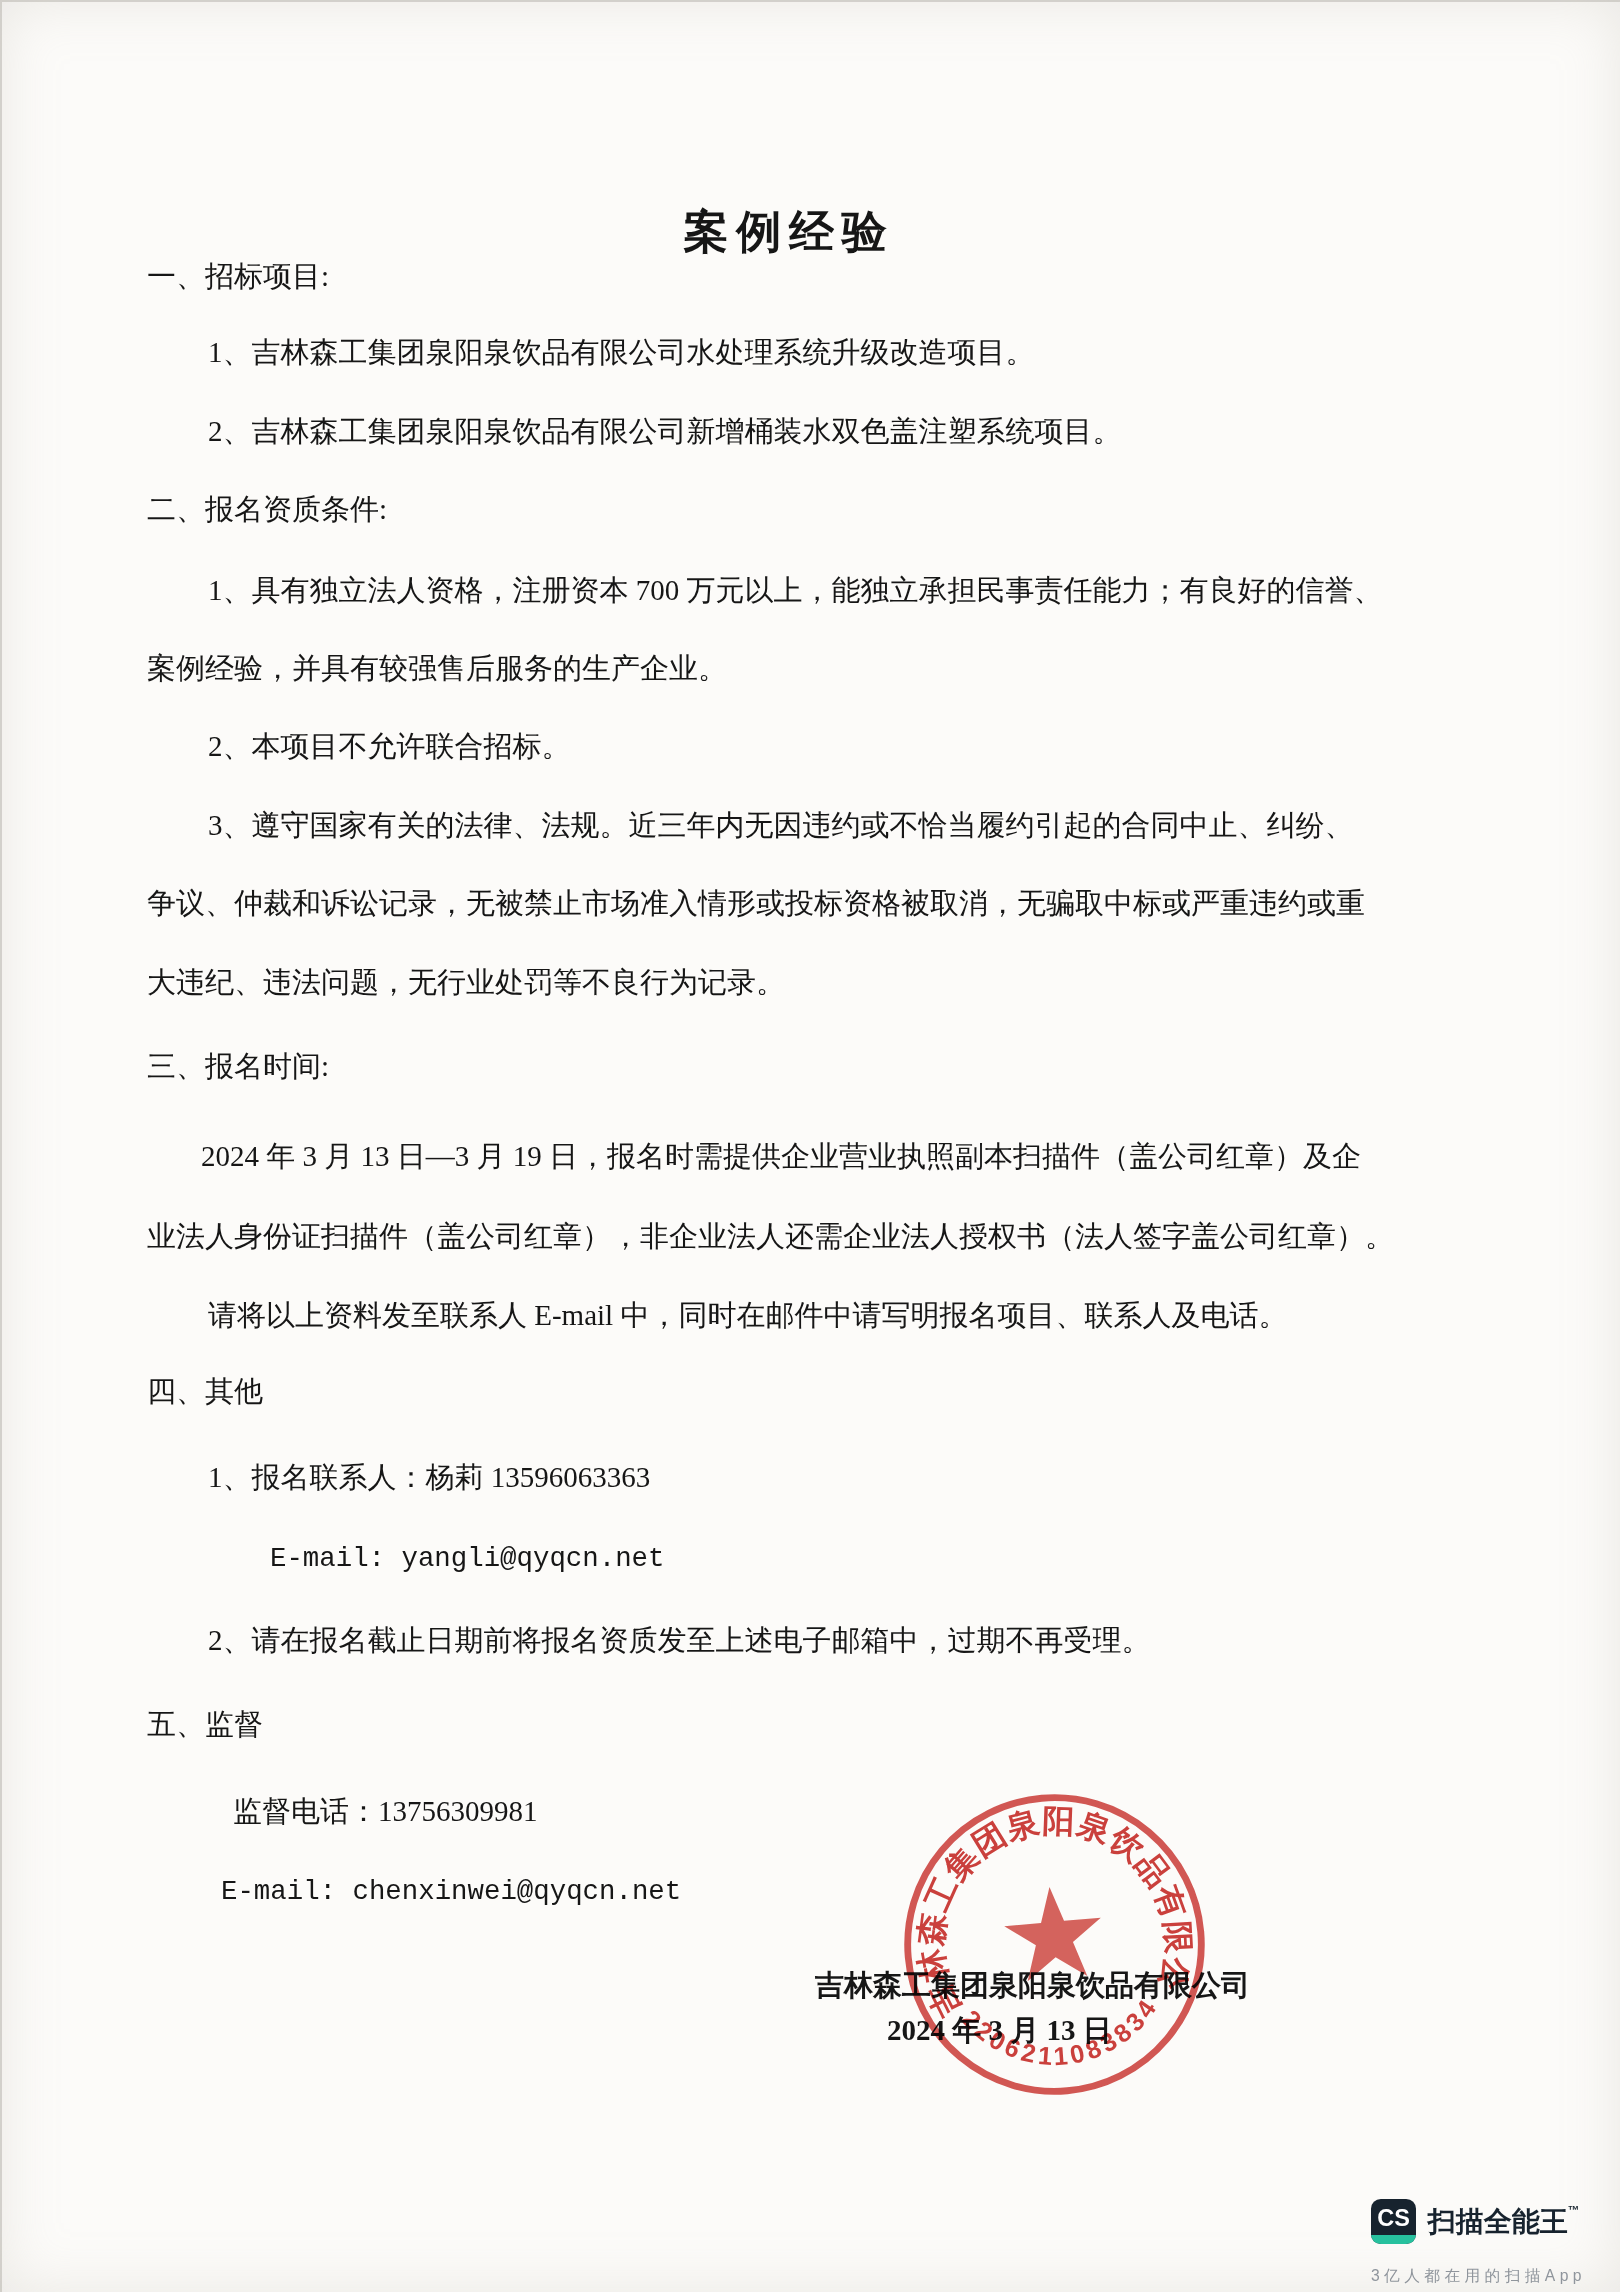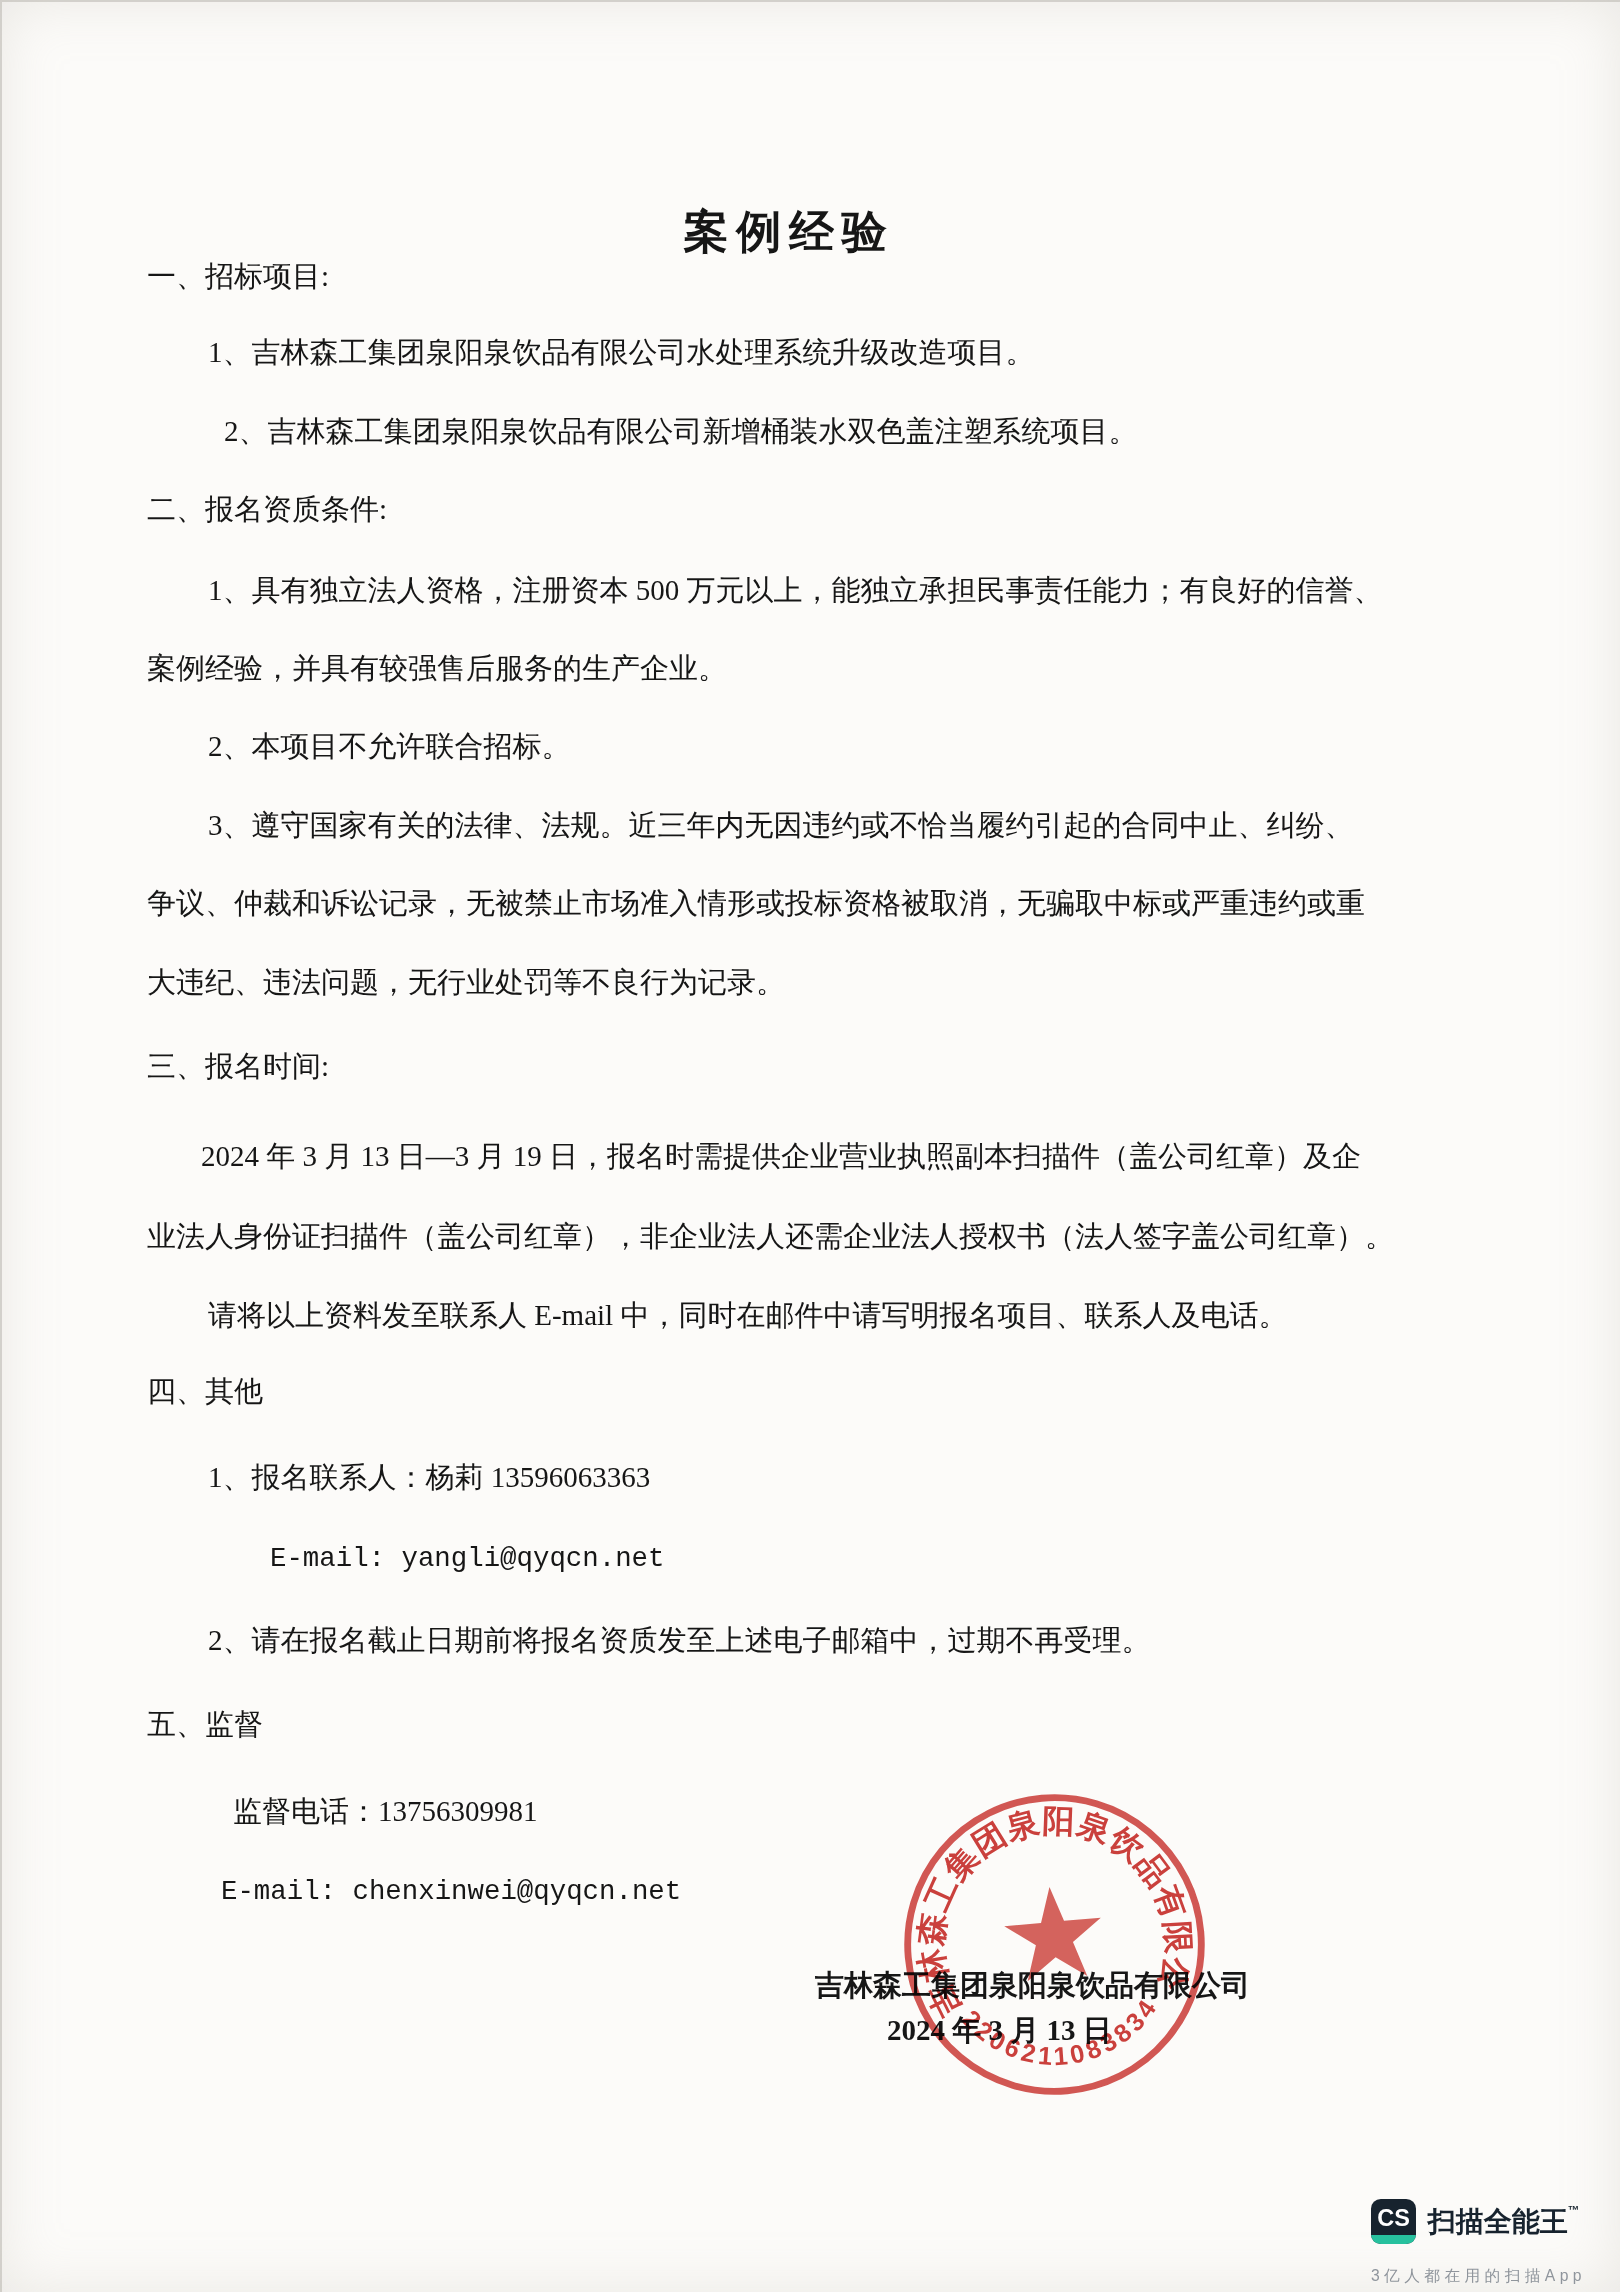--- a/index.html
+++ b/index.html
@@ -105,24 +105,24 @@
 </style>
 </head>
 <body>
 
 <div class="page">
 
   <div class="line title" style="left:147px; top:202px;">案例经验</div>
 
   <div class="line" style="left:147px; top:257px;">一、招标项目:</div>
   <div class="line" style="left:208px; top:333px;">1、吉林森工集团泉阳泉饮品有限公司水处理系统升级改造项目。</div>
-  <div class="line" style="left:224px; top:412px;text-align:right;">2、吉林森工集团泉阳泉饮品有限公司新增桶装水双色盖注塑系统项目。</div>
+  <div class="line" style="left:208px; top:412px;text-align:right;">2、吉林森工集团泉阳泉饮品有限公司新增桶装水双色盖注塑系统项目。</div>
 
   <div class="line" style="left:147px; top:490px;">二、报名资质条件:</div>
-  <div class="line" style="left:208px; top:571px;">1、具有独立法人资格，注册资本 500 万元以上，能独立承担民事责任能力；有良好的信誉、</div>
+  <div class="line" style="left:208px; top:571px;">1、具有独立法人资格，注册资本 700 万元以上，能独立承担民事责任能力；有良好的信誉、</div>
   <div class="line" style="left:147px; top:649px;text-align:right;">案例经验，并具有较强售后服务的生产企业。</div>
   <div class="line" style="left:208px; top:727px;">2、本项目不允许联合招标。</div>
   <div class="line" style="left:208px; top:806px;">3、遵守国家有关的法律、法规。近三年内无因违约或不恰当履约引起的合同中止、纠纷、</div>
   <div class="line" style="left:147px; top:963px;">大违纪、违法问题，无行业处罚等不良行为记录。</div>
   <div class="line" style="left:147px; top:884px;">争议、仲裁和诉讼记录，无被禁止市场准入情形或投标资格被取消，无骗取中标或严重违约或重</div>
 
   <div class="line" style="left:147px; top:1047px;">三、报名时间:</div>
   <div class="line" style="left:201px; top:1137px;">2024 年 3 月 13 日—3 月 19 日，报名时需提供企业营业执照副本扫描件（盖公司红章）及企</div>
   <div class="line" style="left:147px; top:1217px;">业法人身份证扫描件（盖公司红章），非企业法人还需企业法人授权书（法人签字盖公司红章）。</div>
   <div class="line" style="left:208px; top:1296px;">请将以上资料发至联系人 E-mail 中，同时在邮件中请写明报名项目、联系人及电话。</div>

